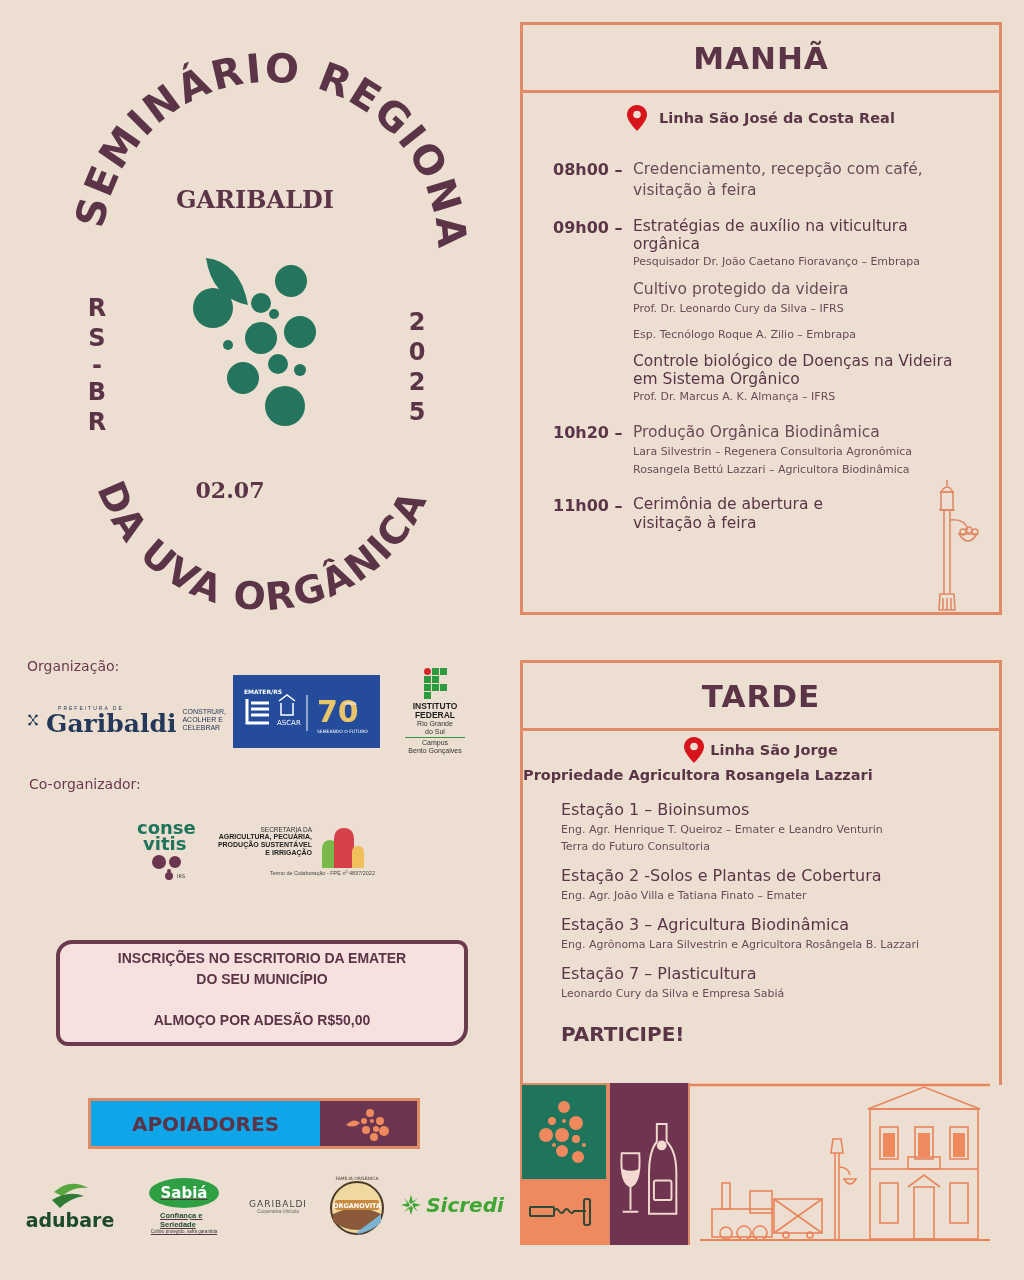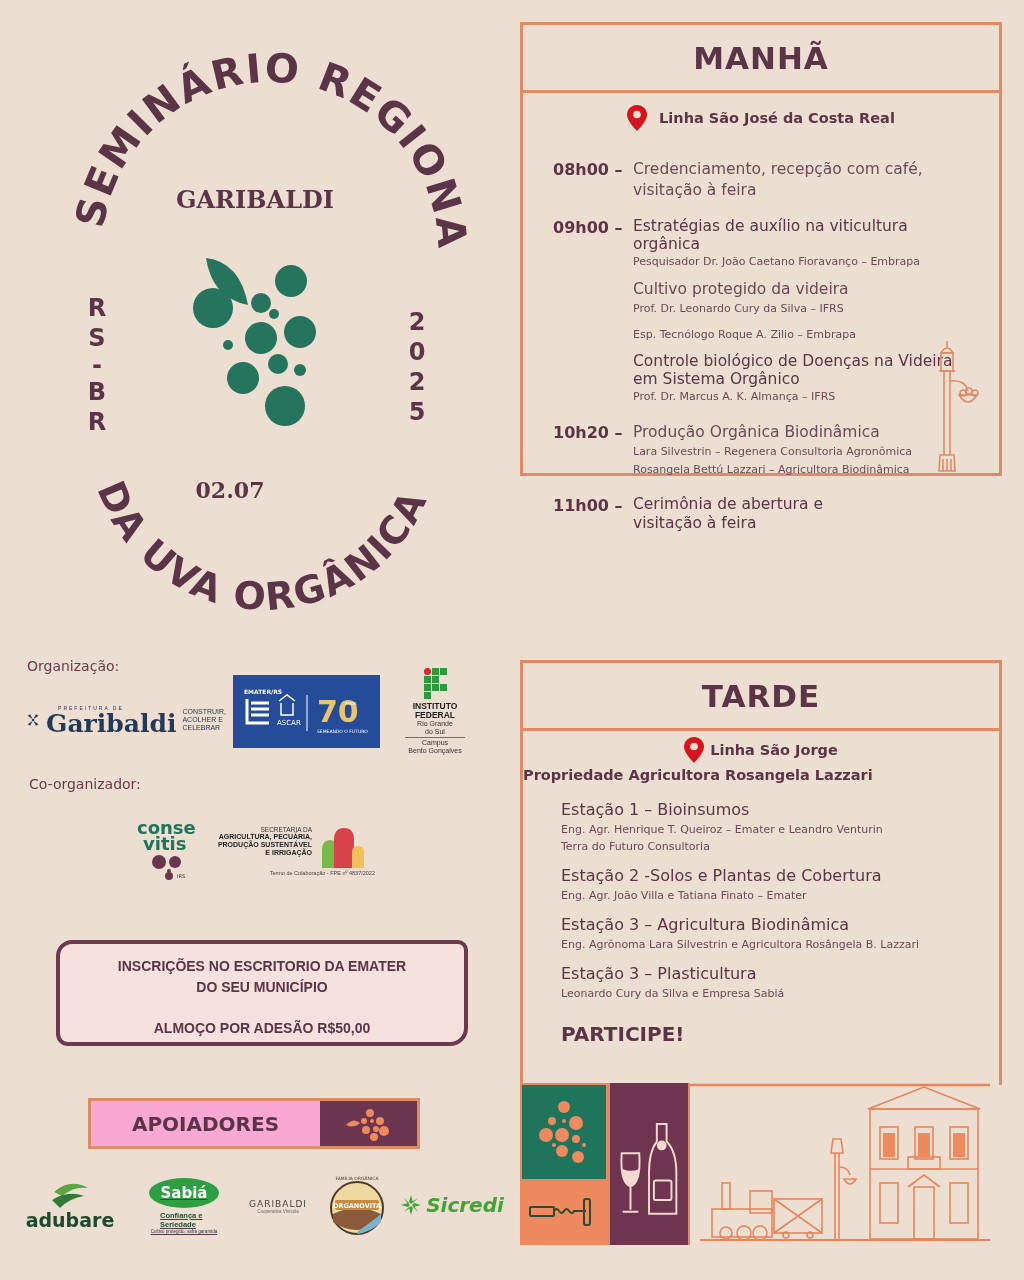--- a/index.html
+++ b/index.html
@@ -35,21 +35,21 @@
     letter-spacing: 1px;
   }
   .location {
     display: flex; align-items: center; justify-content: center;
     gap: 12px;
     font-family: "DejaVu Sans", sans-serif;
     font-weight: bold; font-size: 14.5px; color: #5b3447;
   }
   .pin { width: 20px; height: 26px; flex: 0 0 auto; }
 
-  #manha { left: 520px; top: 22px; width: 482px; height: 454px; }
+  #manha { left: 520px; top: 22px; width: 482px; height: 593px; }
   #manha .location { margin-top: 12px; }
   .sched { position: absolute; left: 30px; top: 134px; width: 420px; }
   .row { display: flex; margin-bottom: 8px; }
   .time {
     width: 80px; flex: 0 0 80px;
     font-family: "DejaVu Sans", sans-serif;
     font-weight: bold; font-size: 16px; color: #5b3447;
     line-height: 21px;
   }
   .items { flex: 1; }
@@ -115,33 +115,33 @@
   .sec-t1 { font-size: 6.5px; color: #333; text-align: right; }
   .sec-t2 { font-size: 7px; font-weight: bold; color: #222; text-align: right; line-height: 8px; }
   .sec-t3 { font-size: 5.5px; color: #444; text-align: right; margin-top: 2px; }
 
   #notice {
     left: 56px; top: 940px; width: 412px; height: 106px;
     background: #f6e1df;
     border: 4px solid #6b3a4e;
     border-radius: 16px 10px 18px 12px;
     text-align: center;
-    padding-top: 12px;
+    padding-top: 4px;
   }
   .notice-line {
     font-family: "Liberation Sans", sans-serif;
     font-weight: bold; font-size: 14px; color: #5b3447; line-height: 21px;
   }
   .notice-gap { height: 20px; }
 
   #apoiadores { left: 88px; top: 1098px; width: 332px; height: 51px; border: 3px solid #e08b66; display: flex; }
   .apo-label {
     flex: 1; display: flex; align-items: center; justify-content: center;
     font-family: "DejaVu Sans", sans-serif; font-weight: bold; font-size: 20px; color: #5b3447;
-    background: #f9a8d4;
+    background: #0ea5e9;
   }
   .apo-icon { width: 97px; background: #6b3550; display: flex; align-items: center; justify-content: center; }
 
   .sponsor { position: absolute; display: flex; flex-direction: column; align-items: center; justify-content: center; }
 </style>
 </head>
 <body>
 
 <div id="emblem" class="abs">
   <svg viewBox="0 0 440 580" xmlns="http://www.w3.org/2000/svg">
@@ -291,21 +291,21 @@
     </div>
     <div class="station">
       <div class="station-title">Estação 2 -Solos e Plantas de Cobertura</div>
       <div class="station-sub">Eng. Agr. João Villa e Tatiana Finato – Emater</div>
     </div>
     <div class="station">
       <div class="station-title">Estação 3 – Agricultura Biodinâmica</div>
       <div class="station-sub">Eng. Agrônoma Lara Silvestrin e Agricultora Rosângela B. Lazzari</div>
     </div>
     <div class="station">
-      <div class="station-title">Estação 3 – Plasticultura</div>
+      <div class="station-title">Estação 7 – Plasticultura</div>
       <div class="station-sub">Leonardo Cury da Silva e Empresa Sabiá</div>
     </div>
     <div class="participe">PARTICIPE!</div>
   </div>
 </div>
 
 <div id="illus" class="abs">
   <div class="tile" style="left:0;top:0;width:88px;height:98px;background:#1f745c;border:2px solid #e08b66;">
     <svg viewBox="0 0 88 98" width="88" height="98">
       <g fill="#ef8a5f">

